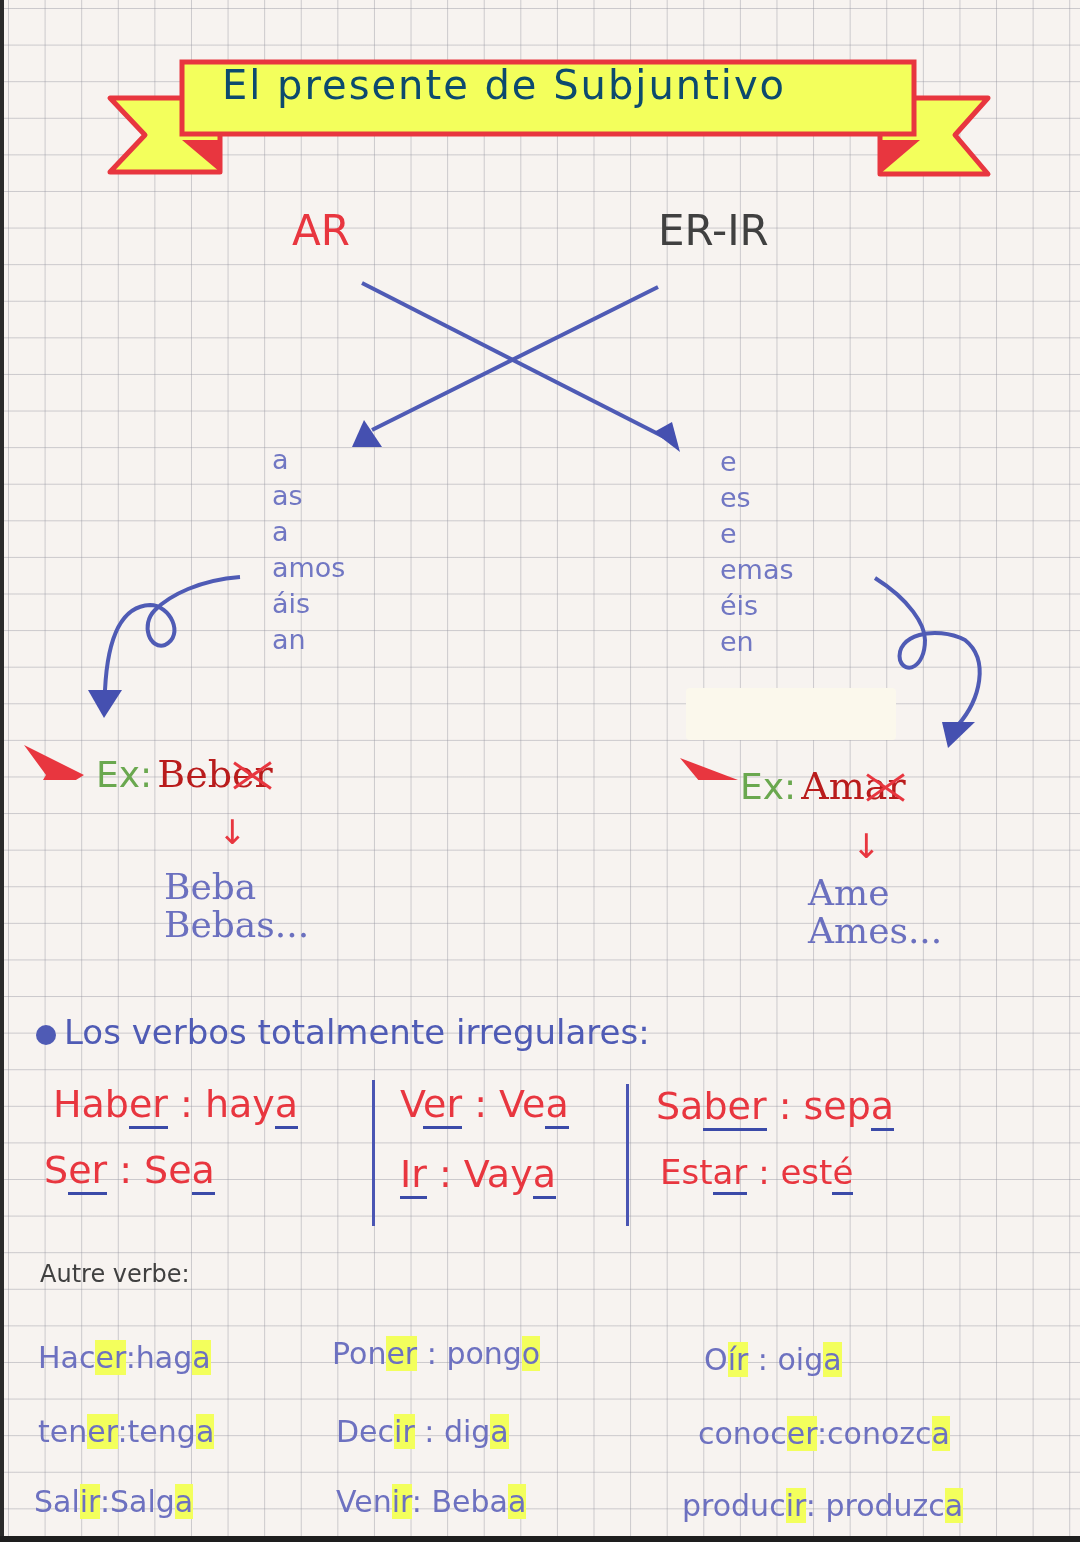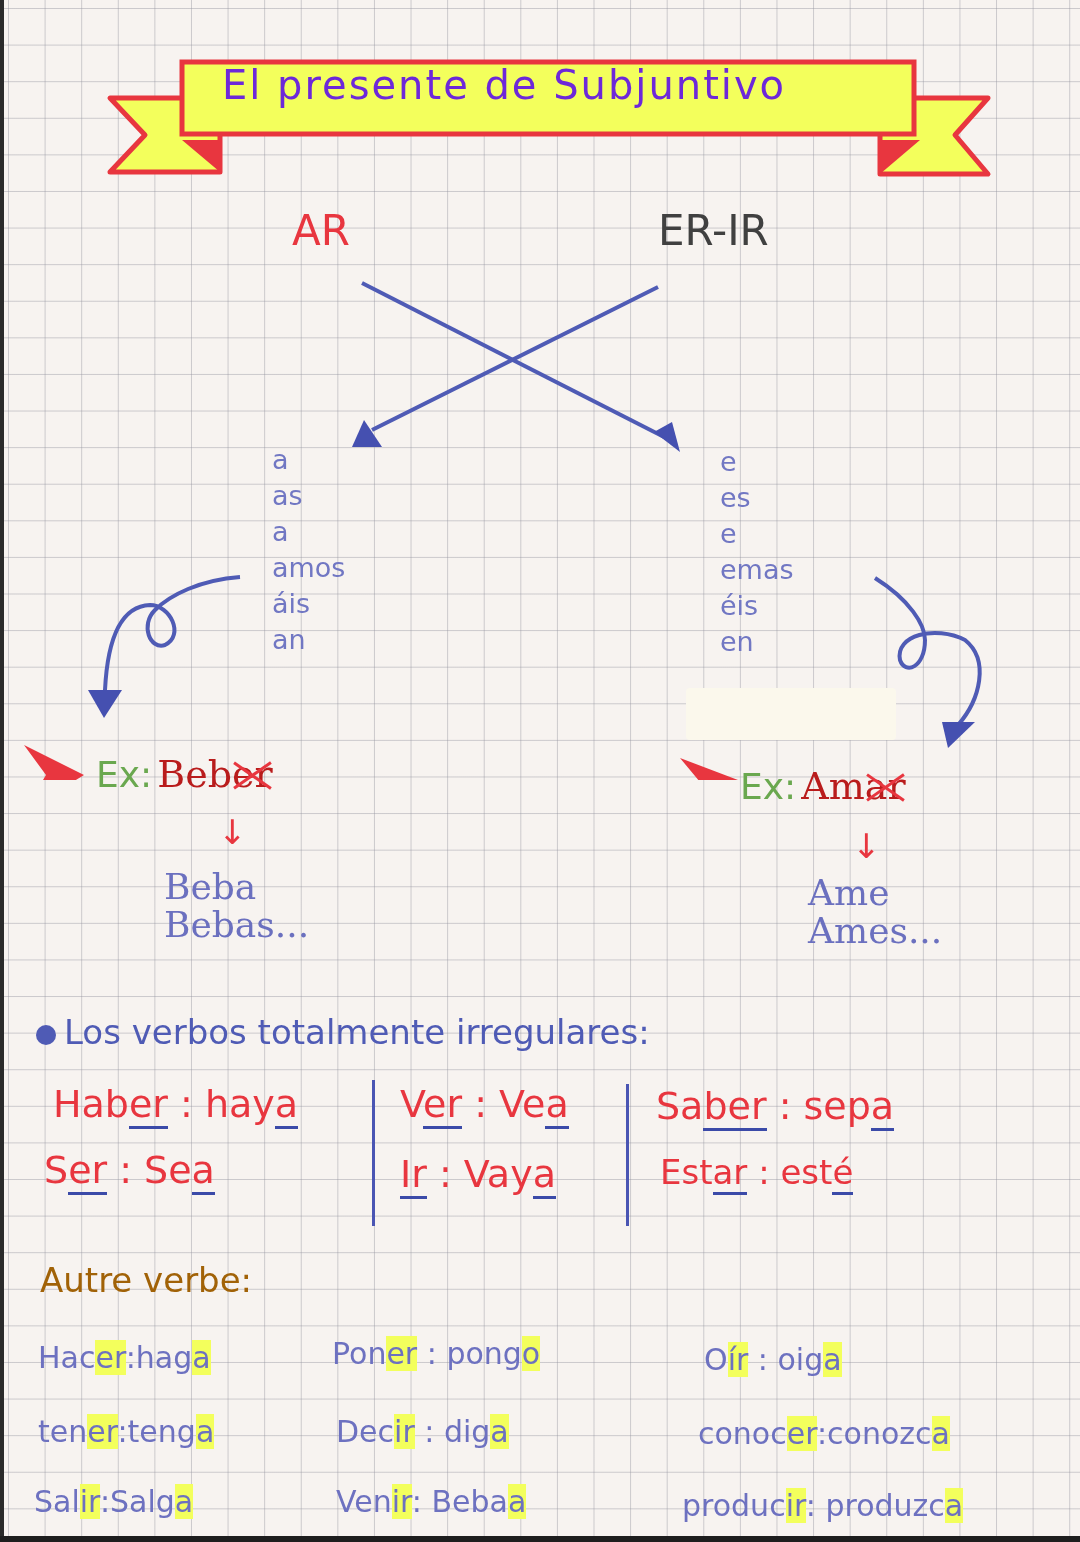--- a/index.html
+++ b/index.html
@@ -24,21 +24,21 @@
       background: #2a2a2a;
     }
     .bottom-edge {
       position: absolute; left: 0; bottom: 0; width: 1080px; height: 6px;
       background: #1e1e1e;
     }
     .abs { position: absolute; }
     .banner-svg { position: absolute; left: 100px; top: 50px; }
     .title {
       position: absolute; left: 222px; top: 62px; width: 690px;
-      font-size: 40px; color: #6d28d9; letter-spacing: 2px;
+      font-size: 40px; color: #0c4a6e; letter-spacing: 2px;
       font-family: "DejaVu Sans", sans-serif; font-weight: normal;
       white-space: nowrap;
     }
     .head-ar {
       left: 292px; top: 206px; font-size: 42px; color: #e8363f;
     }
     .head-erir {
       left: 658px; top: 206px; font-size: 42px; color: #404040;
     }
     .ending {
@@ -76,21 +76,21 @@
     .irr {
       font-size: 38px; color: #e8363f; white-space: nowrap;
     }
     .irr u {
       text-decoration: none; border-bottom: 3px solid #3b4aa8;
     }
     .divider {
       position: absolute; width: 3px; background: #4a55b3;
     }
     .other-heading {
-      font-size: 34px; color: #a16207;
+      font-size: 24px; color: #404040;
     }
     .other {
       font-size: 30px; color: #6d71c0; white-space: nowrap;
       font-family: "DejaVu Sans", sans-serif;
       text-align: right;
     }
     .hl { background: #f3ff5c; }
     .whiteout {
       position: absolute; left: 686px; top: 688px; width: 210px; height: 52px;
       background: #fbf8ec; border-radius: 4px;

